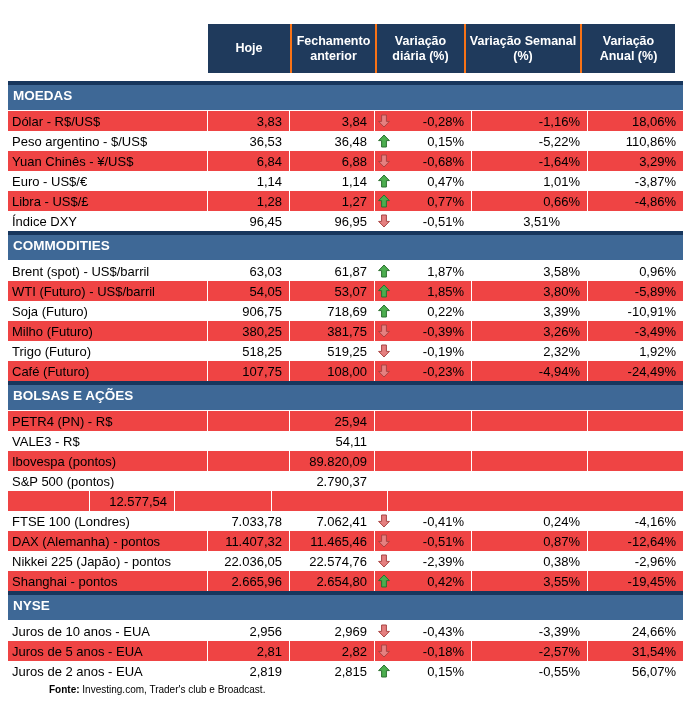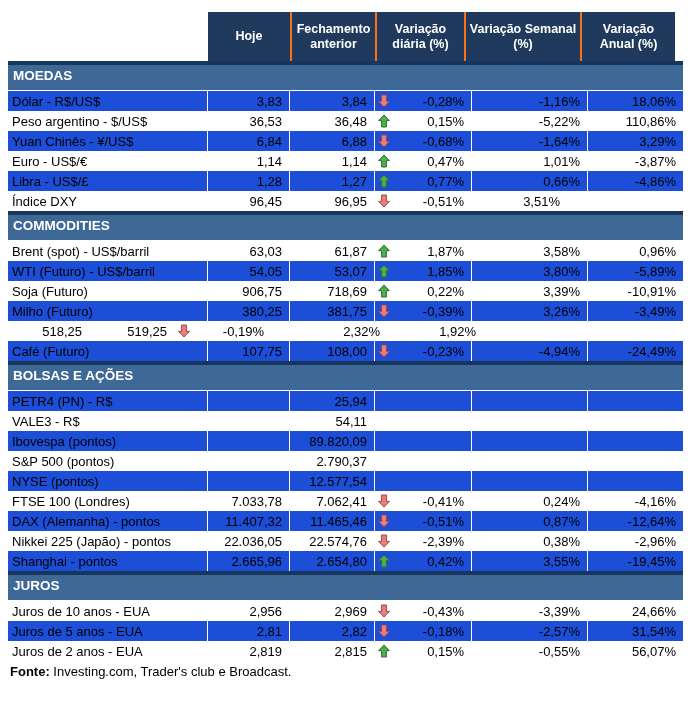--- a/index.html
+++ b/index.html
@@ -1,51 +1,51 @@
 <!DOCTYPE html>
 <html><head>
 <meta charset="utf-8">
 <title>Financial Markets Table</title>
 <style>
   * { margin:0; padding:0; box-sizing:border-box; }
   html, body { width:691px; height:710px; background:#ffffff; font-family:"Liberation Sans", sans-serif; color:#000; }
-  .sheet { position:absolute; left:8px; top:12px; width:675px; }
+  .sheet { position:absolute; left:8px; top:24px; width:675px; }
 
   
   .header-row { display:flex; height:49px; }
   .corner { width:200px; }
   .hcell {
     background:#1F3A5C; color:#fff; font-weight:bold; font-size:12.5px;
     line-height:1.2; display:flex; align-items:center; justify-content:center;
     text-align:center; padding:2px 3px;
   }
   .hcell + .hcell { border-left:2px solid #f97316; }
   .w1{width:82px} .w2{width:85px} .w3{width:89px} .w4{width:116px} .w5{width:95px}
 
   
   .section-bar {
     border-top:4px solid #17365D; border-bottom:1px solid #fff;
     height:30px; background:#3E6896; color:#fff; font-weight:bold;
     font-size:13.5px; padding:3px 0 0 5px;
   }
-  .section-bar.first { margin-top:0; }
+  .section-bar.first { margin-top:8px; }
 
   
   .row { display:flex; height:20px; font-size:13px; }
-  .row.shaded { background:#1d4ed8; }
+  .row.shaded { background:#ef4444; }
   .row.plain  { background:#FFFFFF; }
   .cell { height:100%; display:flex; align-items:center; border-right:1px solid #fff; overflow:hidden; white-space:nowrap; }
   .cell.label { width:200px; padding-left:4px; }
   .cell.num { justify-content:flex-end; padding-right:7px; }
   .cell.c1{width:82px} .cell.c2{width:85px} .cell.c3{width:97px} .cell.c4{width:116px} .cell.c5{width:95px; border-right:none;}
   .cell.diaria { position:relative; }
   .cell.diaria svg { position:absolute; left:3px; top:3px; }
 
   
-  .footer { margin-top:3px; padding-left:2px; font-size:13px; }
+  .footer { margin-top:3px; padding-left:2px; font-size:10px;margin-left:39px; }
   .footer .bold { font-weight:bold; }
 </style>
 </head>
 <body>
 
 <div class="sheet">
   <div class="header-row">
     <div class="corner"></div>
 
   <div class="hcell w1">Hoje</div>
@@ -180,20 +180,21 @@
         <div class="cell num c3 diaria">
           <svg width="12" height="14" viewBox="0 0 12 14">
             <path d="M6 13 L11.4 7.4 H8.4 V1 H3.6 V7.4 H0.6 Z" fill="#E58080" stroke="#A94442" stroke-width="1"></path>
           </svg>
           <span>-0,39%</span>
         </div>
         <div class="cell num c4">3,26%</div>
         <div class="cell num c5">-3,49%</div>
       </div>
       <div class="row plain">
+        <div class="cell label">Trigo (Futuro)</div>
         <div class="cell num c1">518,25</div>
         <div class="cell num c2">519,25</div>
         <div class="cell num c3 diaria">
           <svg width="12" height="14" viewBox="0 0 12 14">
             <path d="M6 13 L11.4 7.4 H8.4 V1 H3.6 V7.4 H0.6 Z" fill="#E58080" stroke="#A94442" stroke-width="1"></path>
           </svg>
           <span>-0,19%</span>
         </div>
         <div class="cell num c4">2,32%</div>
         <div class="cell num c5">1,92%</div>
@@ -246,21 +247,20 @@
         <div class="cell label">S&amp;P 500 (pontos)</div>
         <div class="cell num c1"></div>
         <div class="cell num c2">2.790,37</div>
         <div class="cell num c3 diaria">
           <span></span>
         </div>
         <div class="cell num c4"></div>
         <div class="cell num c5"></div>
       </div>
       <div class="row shaded">
-        <div class="cell label">NYSE (pontos)</div>
         <div class="cell num c1"></div>
         <div class="cell num c2">12.577,54</div>
         <div class="cell num c3 diaria">
           <span></span>
         </div>
         <div class="cell num c4"></div>
         <div class="cell num c5"></div>
       </div>
       <div class="row plain">
         <div class="cell label">FTSE 100 (Londres)</div>
@@ -307,21 +307,21 @@
         <div class="cell num c2">2.654,80</div>
         <div class="cell num c3 diaria">
           <svg width="12" height="14" viewBox="0 0 12 14">
             <path d="M6 1 L11.4 6.6 H8.4 V13 H3.6 V6.6 H0.6 Z" fill="#4CAE4F" stroke="#2D7031" stroke-width="1"></path>
           </svg>
           <span>0,42%</span>
         </div>
         <div class="cell num c4">3,55%</div>
         <div class="cell num c5">-19,45%</div>
       </div>
-      <div class="section-bar"><span>JUROS</span></div>
+      <div class="section-bar"><span>NYSE</span></div>
       <div class="row plain">
         <div class="cell label">Juros de 10 anos - EUA</div>
         <div class="cell num c1">2,956</div>
         <div class="cell num c2">2,969</div>
         <div class="cell num c3 diaria">
           <svg width="12" height="14" viewBox="0 0 12 14">
             <path d="M6 13 L11.4 7.4 H8.4 V1 H3.6 V7.4 H0.6 Z" fill="#E58080" stroke="#A94442" stroke-width="1"></path>
           </svg>
           <span>-0,43%</span>
         </div>

